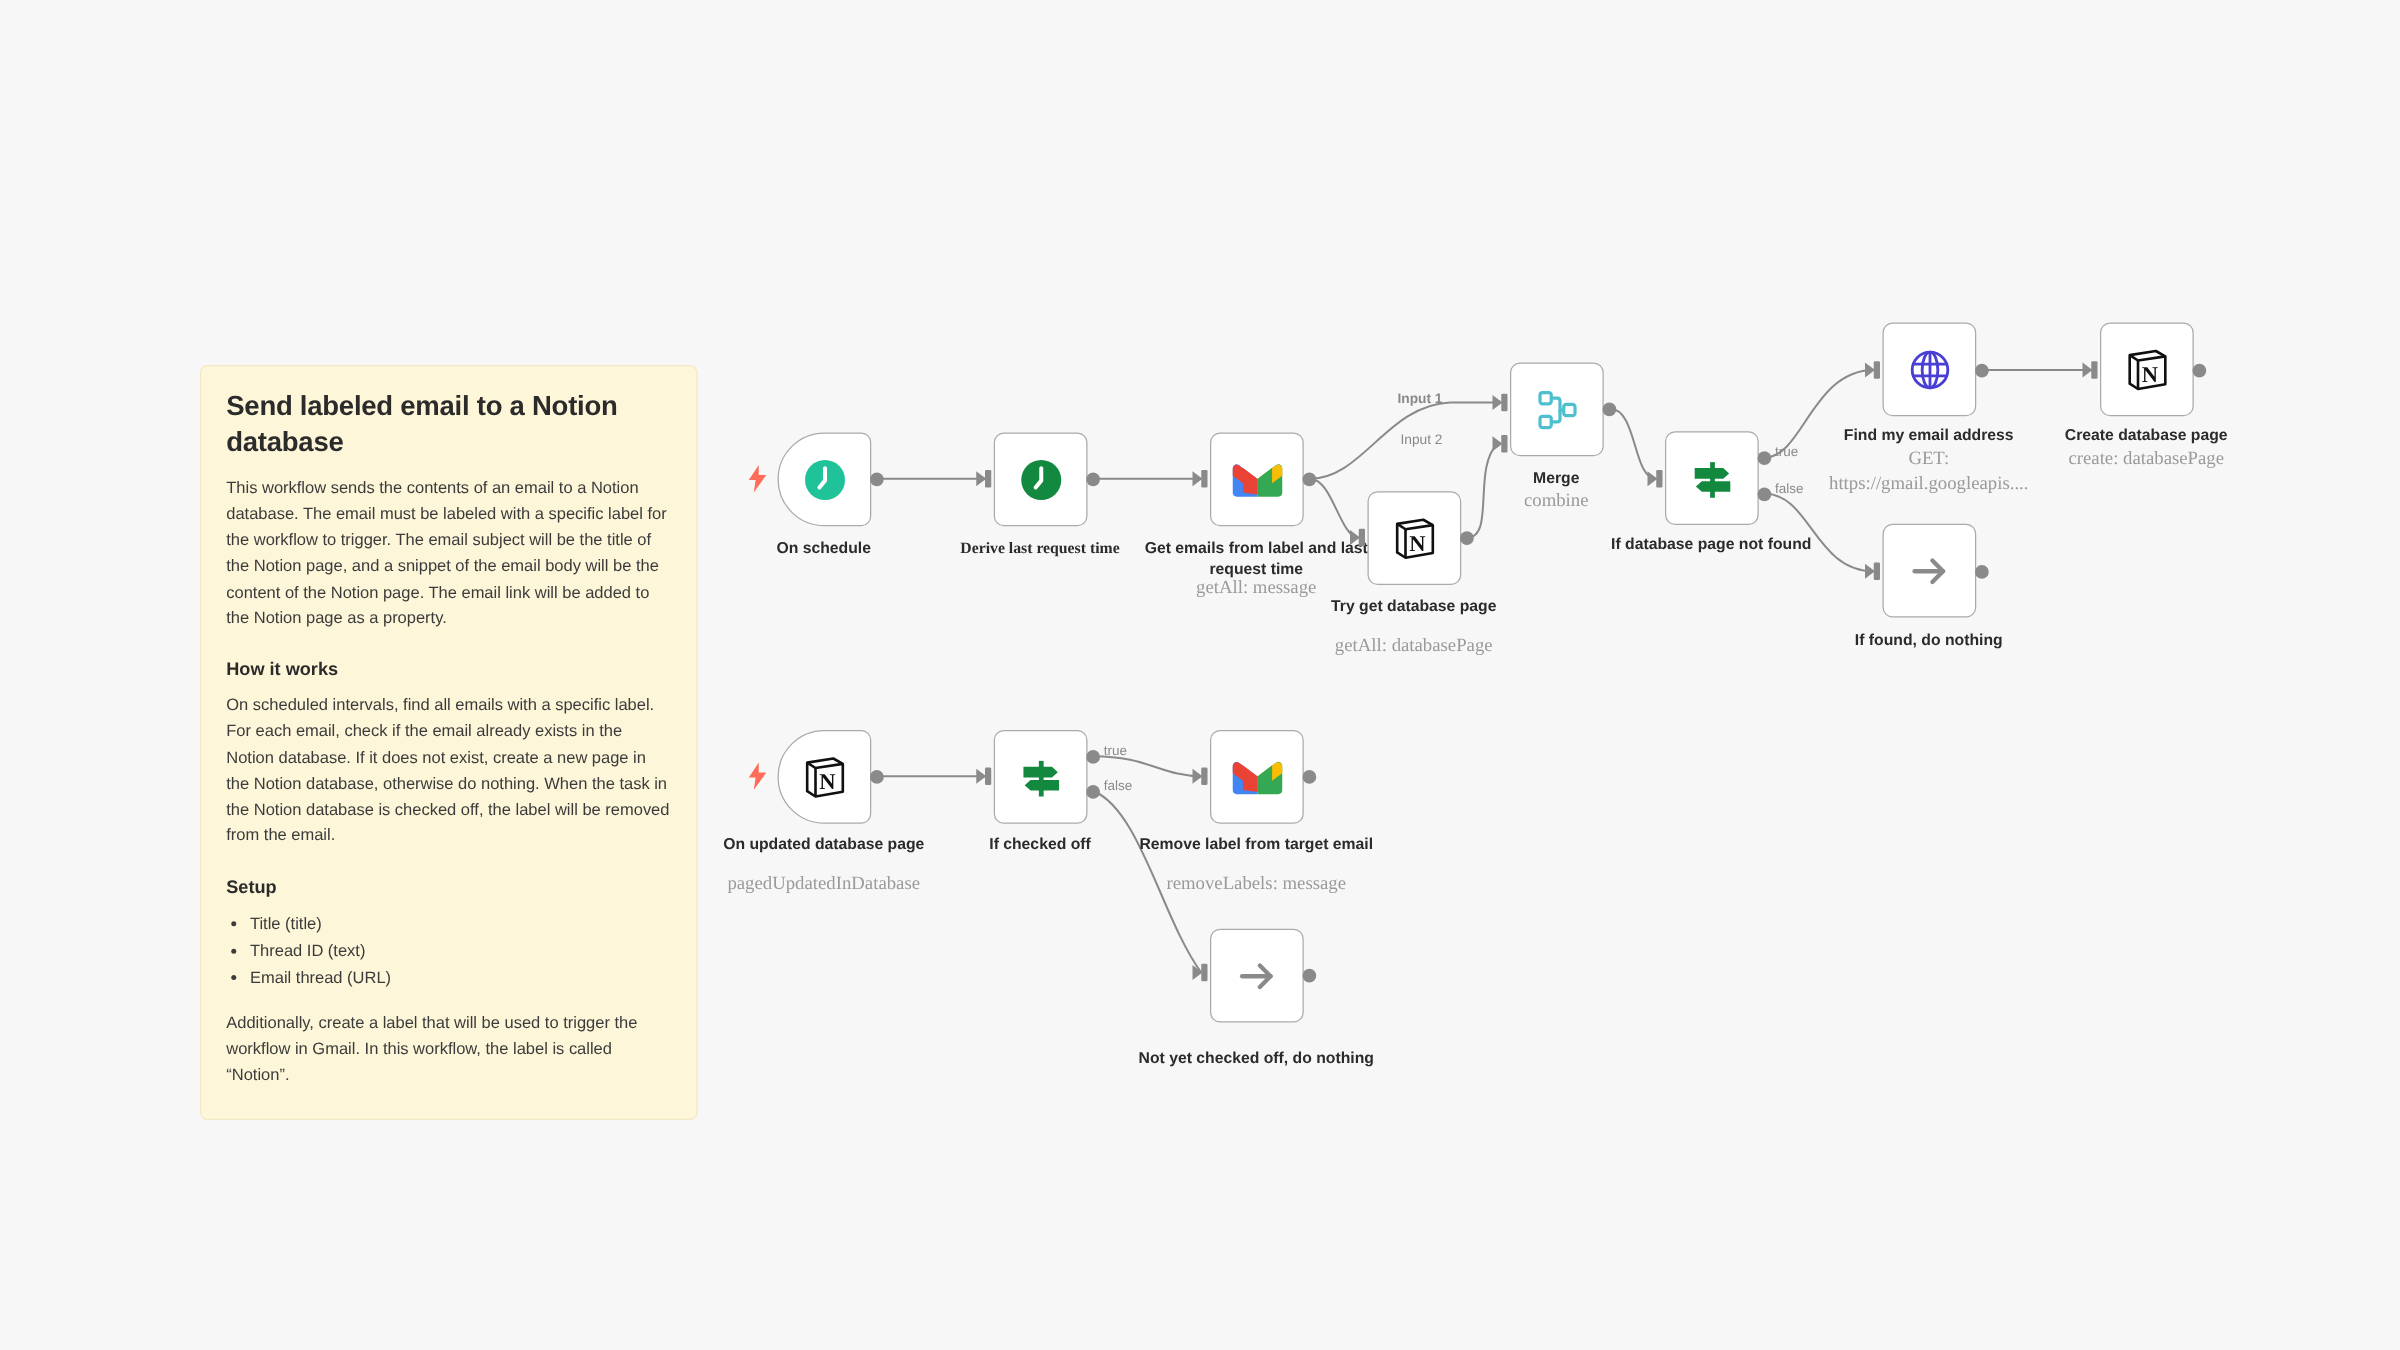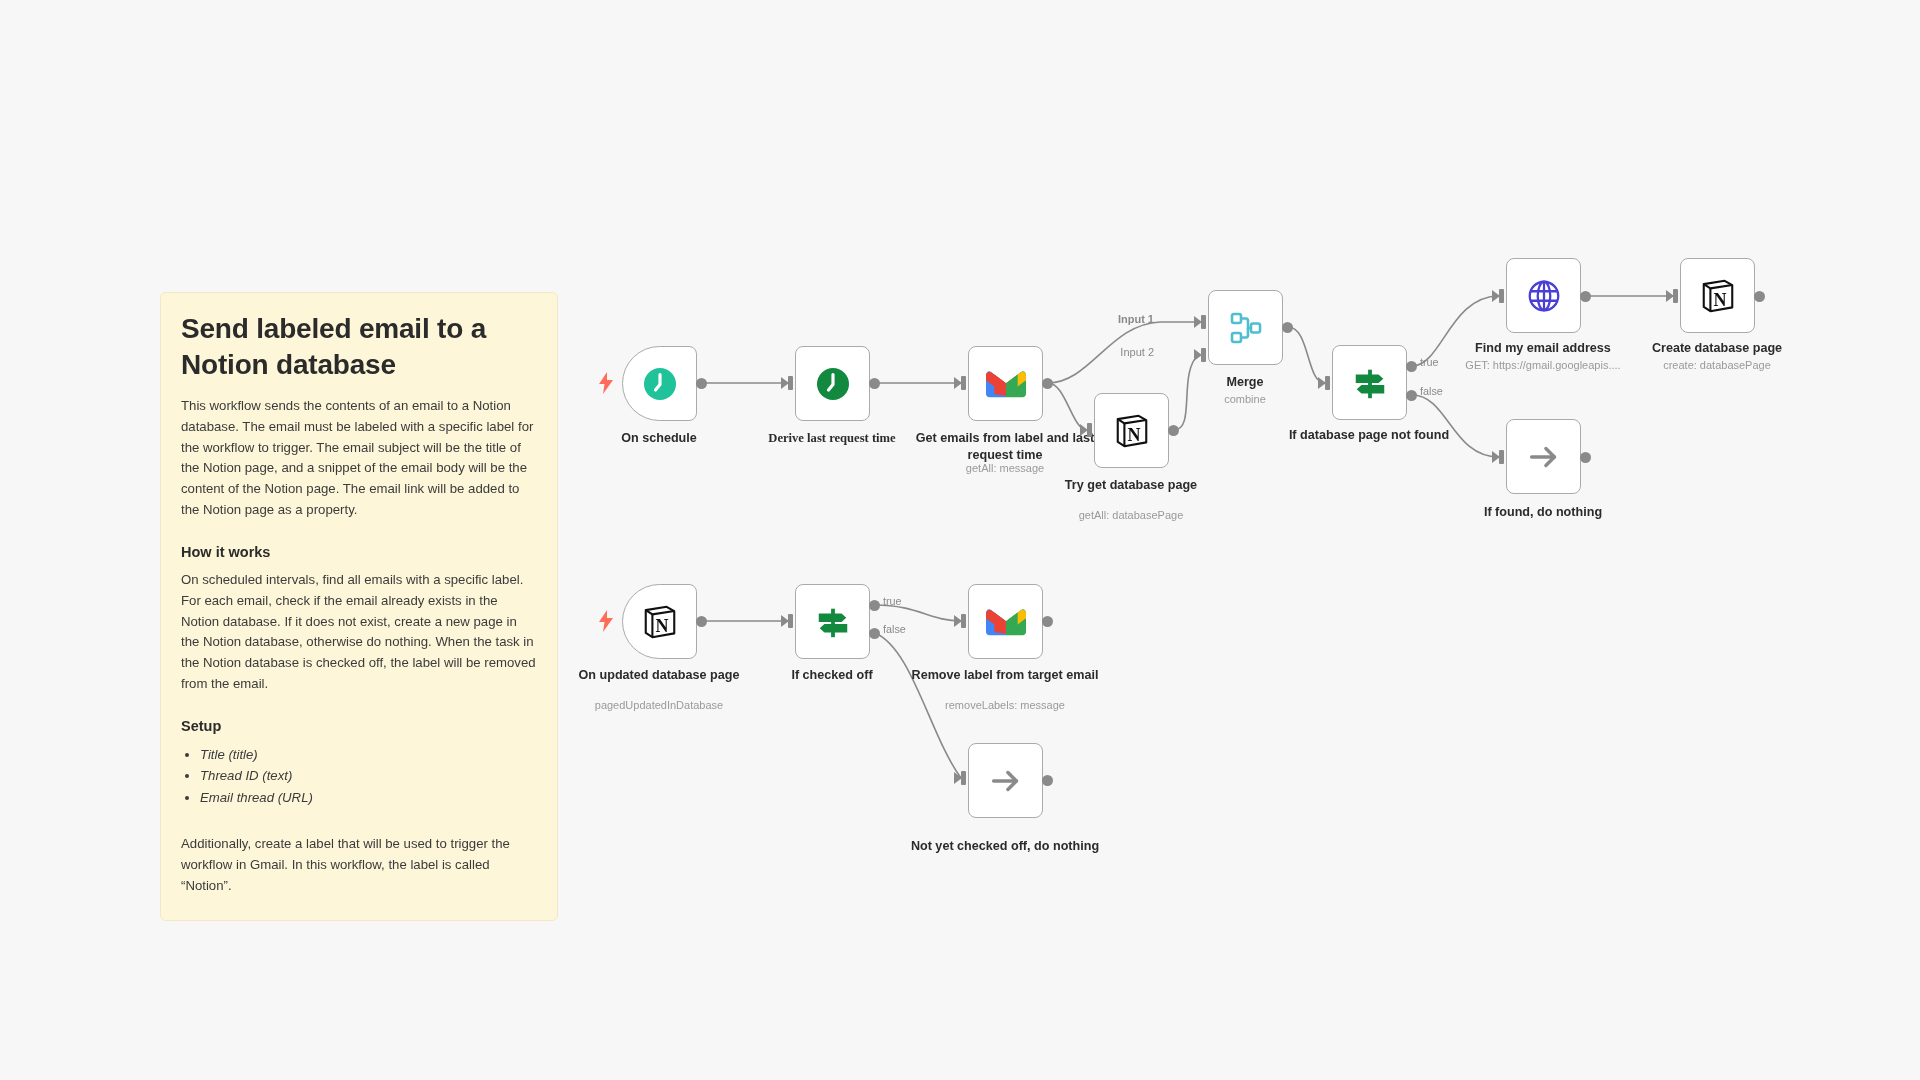--- a/index.html
+++ b/index.html
@@ -38,44 +38,43 @@
     top: 292px;
     width: 398px;
     box-sizing: border-box;
     background: #fdf6d9;
     border: 1px solid #f2e9c4;
     border-radius: 6px;
     padding: 18px 20px 20px 20px;
     color: #303030;
   }
   .sticky h1 {
-    font-size: 28px;
+    font-size: 22px;
     line-height: 1.3;
     margin: 0 0 12px 0;
     font-weight: 700;
     letter-spacing: -0.2px;
     color: #2b2b2b;
   }
   .sticky h2 {
     font-size: 14.5px;
     line-height: 1.3;
     margin: 22px 0 8px 0;
     font-weight: 700;
     color: #2b2b2b;
   }
   .sticky p {
     font-size: 13.2px;
     line-height: 1.58;
     margin: 0 0 4px 0;
     color: #3b3b3b;
   }
   .sticky ul {
-    margin: 6px 0 10px 0;
+    margin: 6px 0 0 0;
     padding-left: 19px;
-    font-style: italic;
   }
   .sticky li {
     font-size: 13.2px;
     line-height: 1.62;
     color: #3b3b3b;
   }
   .sticky .spacer { height: 16px; }
 
   
   .node {
@@ -110,25 +109,26 @@
     font-size: 12.6px;
     font-weight: 700;
     color: #2b2b2b;
     line-height: 1.32;
     pointer-events: none;
   }
   .node-sub {
     position: absolute;
     width: 190px;
     text-align: center;
-    font-size: 11px;
+    font-size: 15px;
     font-weight: 400;
     color: #9a9a9a;
     line-height: 1.3;
     pointer-events: none;
+    font-family: Liberation Serif, serif;
   }
 
   
   .port-out {
     position: absolute;
     width: 11px;
     height: 11px;
     border-radius: 50%;
     background: #8a8a8a;
   }

